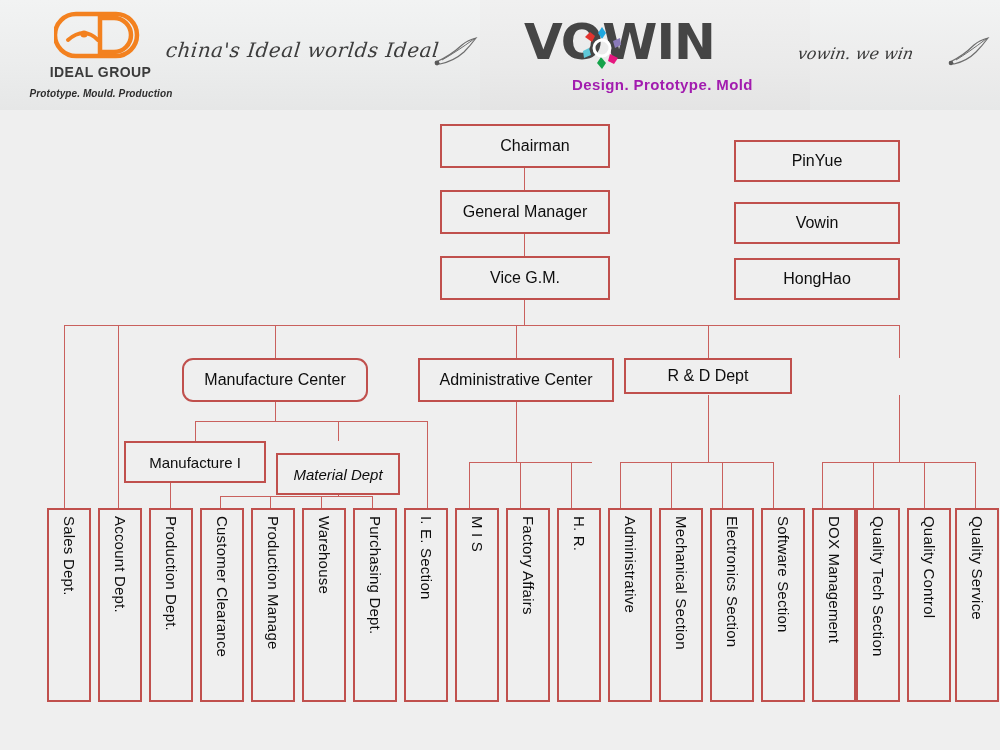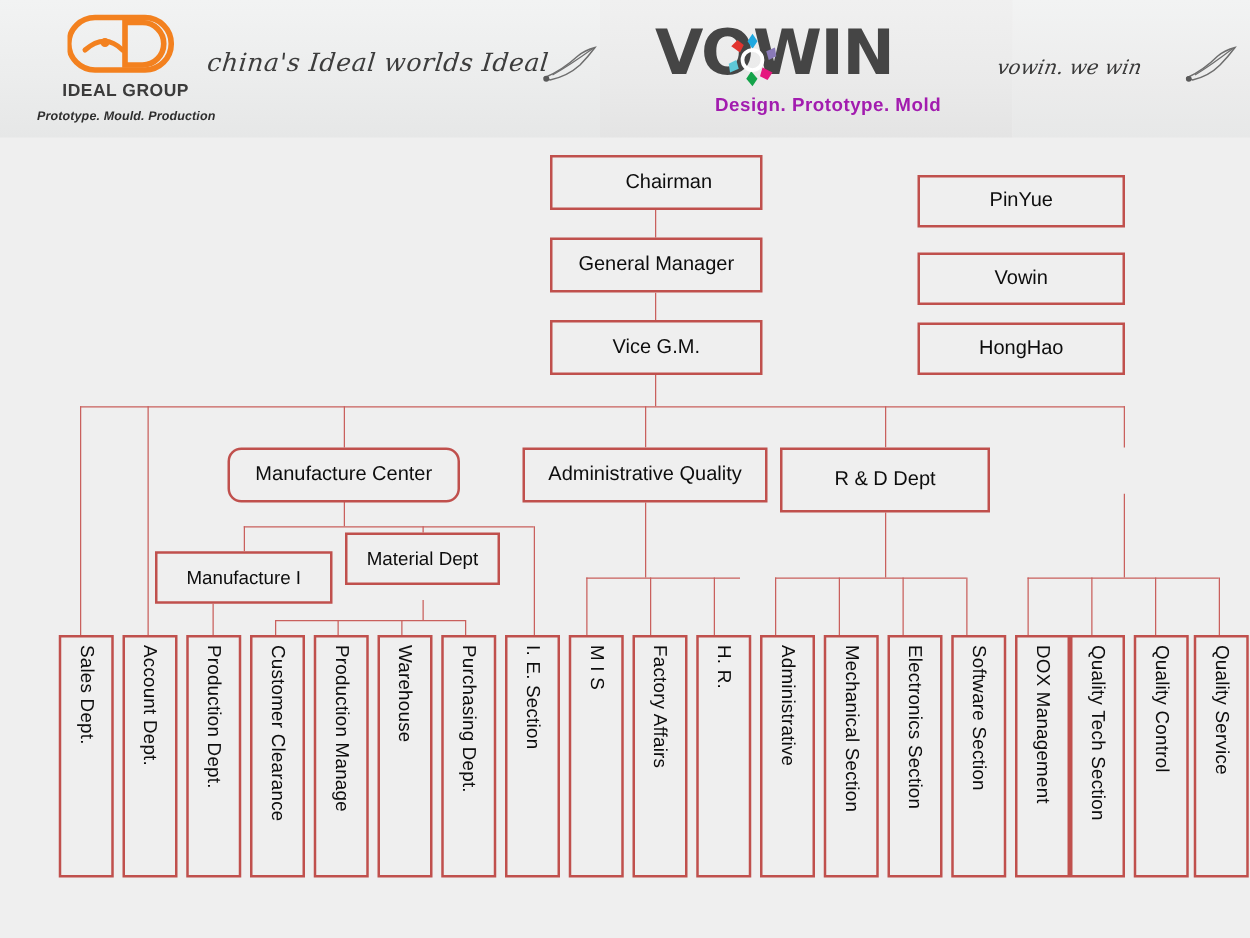--- a/index.html
+++ b/index.html
@@ -174,25 +174,25 @@
 
     <div class="node" style="left:440px;top:14px;width:170px;height:44px;padding-left:20px;">Chairman</div>
     <div class="node" style="left:440px;top:80px;width:170px;height:44px;">General Manager</div>
     <div class="node" style="left:440px;top:146px;width:170px;height:44px;">Vice G.M.</div>
 
     <div class="node" style="left:734px;top:30px;width:166px;height:42px;">PinYue</div>
     <div class="node" style="left:734px;top:92px;width:166px;height:42px;">Vowin</div>
     <div class="node" style="left:734px;top:148px;width:166px;height:42px;">HongHao</div>
 
     <div class="node" style="left:182px;top:248px;width:186px;height:44px;border-radius:11px;">Manufacture Center</div>
-    <div class="node" style="left:418px;top:248px;width:196px;height:44px;">Administrative Quality</div>
-    <div class="node" style="left:624px;top:248px;width:168px;height:52px;">R &amp; D Dept</div>
+    <div class="node" style="left:418px;top:248px;width:196px;height:44px;">Administrative Center</div>
+    <div class="node" style="left:624px;top:248px;width:168px;height:36px;">R &amp; D Dept</div>
 
     <div class="node small" style="left:124px;top:331px;width:142px;height:42px;">Manufacture I</div>
-    <div class="node small" style="left:276px;top:316px;width:124px;height:42px;">Material Dept</div>
+    <div class="node small" style="left:276px;top:343px;width:124px;height:42px;font-style:italic;">Material Dept</div>
 
     <div class="node vert" style="left:47px;top:398px;width:44px;height:194px;">Sales Dept.</div>
     <div class="node vert" style="left:98px;top:398px;width:44px;height:194px;">Account Dept.</div>
     <div class="node vert" style="left:149px;top:398px;width:44px;height:194px;">Production Dept.</div>
     <div class="node vert" style="left:200px;top:398px;width:44px;height:194px;">Customer Clearance</div>
     <div class="node vert" style="left:251px;top:398px;width:44px;height:194px;">Production Manage</div>
     <div class="node vert" style="left:302px;top:398px;width:44px;height:194px;">Warehouse</div>
     <div class="node vert" style="left:353px;top:398px;width:44px;height:194px;">Purchasing Dept.</div>
     <div class="node vert" style="left:404px;top:398px;width:44px;height:194px;">I. E. Section</div>
     <div class="node vert" style="left:455px;top:398px;width:44px;height:194px;">M I S</div>

